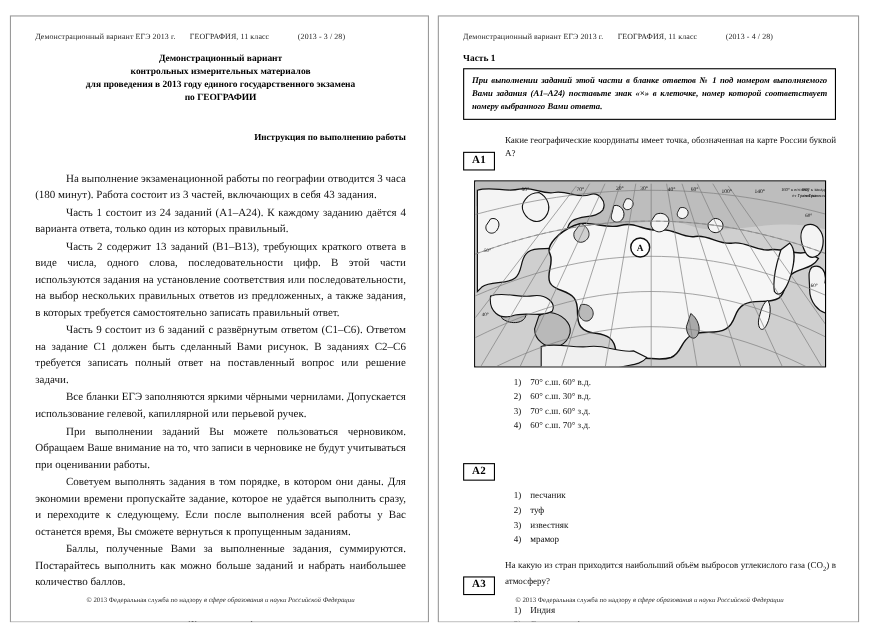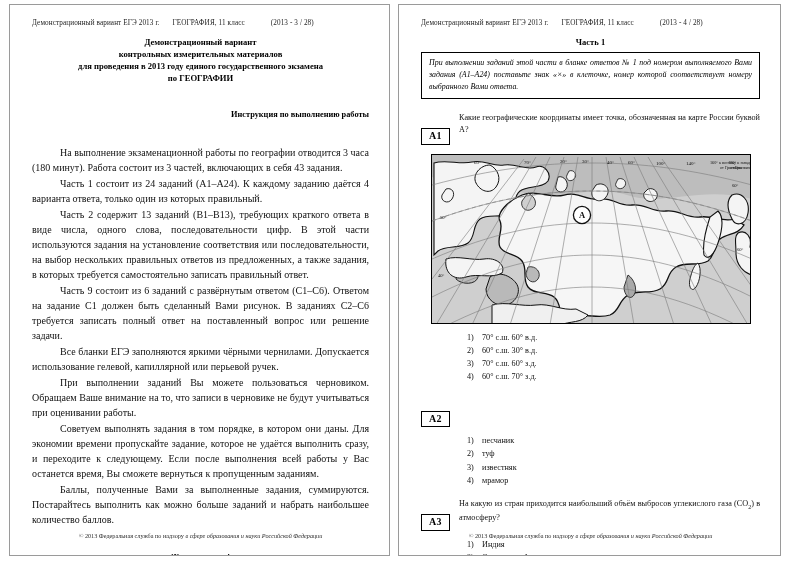--- a/index.html
+++ b/index.html
@@ -10,21 +10,21 @@
     font-family: "Liberation Serif", serif;
   }
   #sheet {
     position: relative;
     width: 800px; height: 566px;
     background: #ffffff;
     overflow: hidden;
   }
   .page {
     position: absolute;
-    top: 4px;
+    top: 14px;
     height: 552px;
     background: #ffffff;
     border: 1px solid #9a9a9a;
     overflow: hidden;
   }
   #page-left  { left: 9px;  width: 381px; }
   #page-right { left: 398px; width: 383px; }
 
   .page-inner {
     position: absolute;
@@ -88,30 +88,29 @@
     bottom: 16px;
     text-align: center;
     font-size: 6.2px;
     color: #2a2a2a;
     white-space: nowrap;
   }
   .footer i { font-style: italic; }
 
   
   .part-title {
-    text-align: center;
     font-weight: bold;
     font-size: 8.5px;
     margin: 6px 0 5px 0;
   }
   .note-box {
     border: 1px solid #000;
     padding: 4px 7px 5px 7px;
     font-style: italic;
-    font-weight: normal;
+    font-weight: bold;
     font-size: 7.9px;
     line-height: 1.52;
     text-align: justify;
     margin-bottom: 13px;
   }
 
   .task {
     display: flex;
     align-items: flex-start;
     margin-bottom: 4px;

